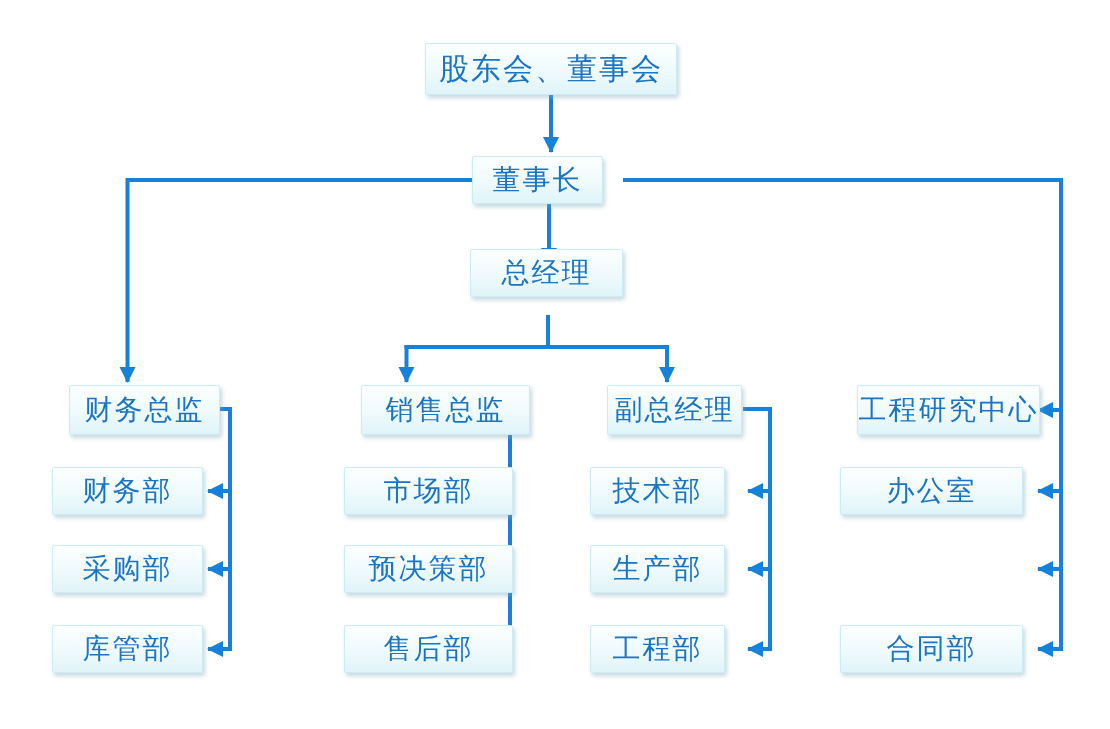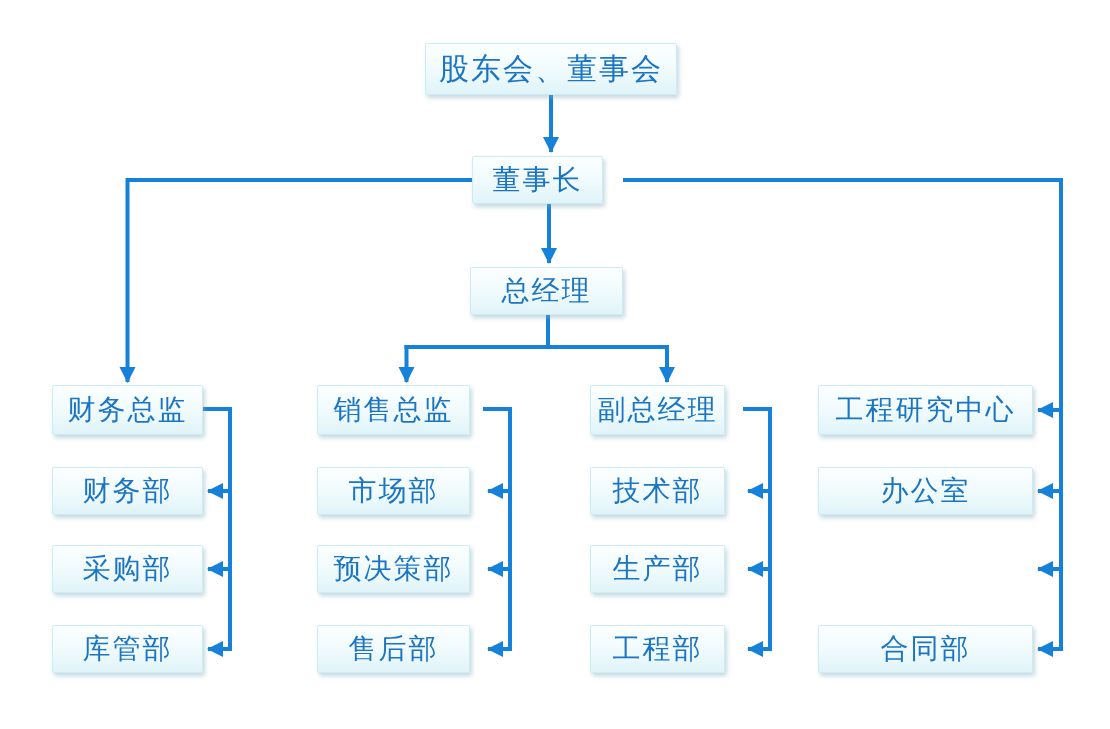--- a/index.html
+++ b/index.html
@@ -48,30 +48,30 @@
     color:var(--text);
     font-size:28px;
     letter-spacing:2px;
     white-space:nowrap;
     box-sizing:border-box;
   }
   .node.root{font-size:30px;font-family:Liberation Mono, monospace;}
   
   .n-root     {left:425px;top:43px; width:252px;height:52px;}
   .n-chairman {left:472px;top:156px;width:131px;height:48px;}
-  .n-gm       {left:470px;top:267px;width:153px;height:48px;}
+  .n-gm       {left:470px;top:249px;width:153px;height:48px;}
   
   .c1{left:52px;width:151px;}
   
-  .c2{left:317px;width:153px;}
+  .c2{left:344px;width:169px;}
   
   .c3{left:590px;width:135px;}
   
-  .c4{left:818px;width:215px;}
-  .r1{top:385px;height:50px;}
+  .c4{left:840px;width:183px;}
+  .r1{top:385px;height:50px;margin-left:17px;}
   .r2{top:467px;height:48px;}
   .r3{top:545px;height:48px;}
   .r4{top:625px;height:48px;}
 </style>
 </head>
 <body>
 
 <div class="canvas">
 
   <svg class="connectors" viewBox="0 0 1110 729">

